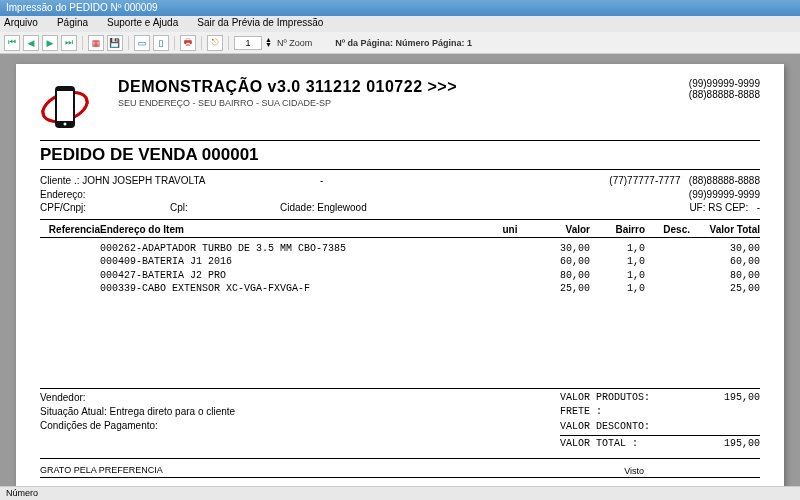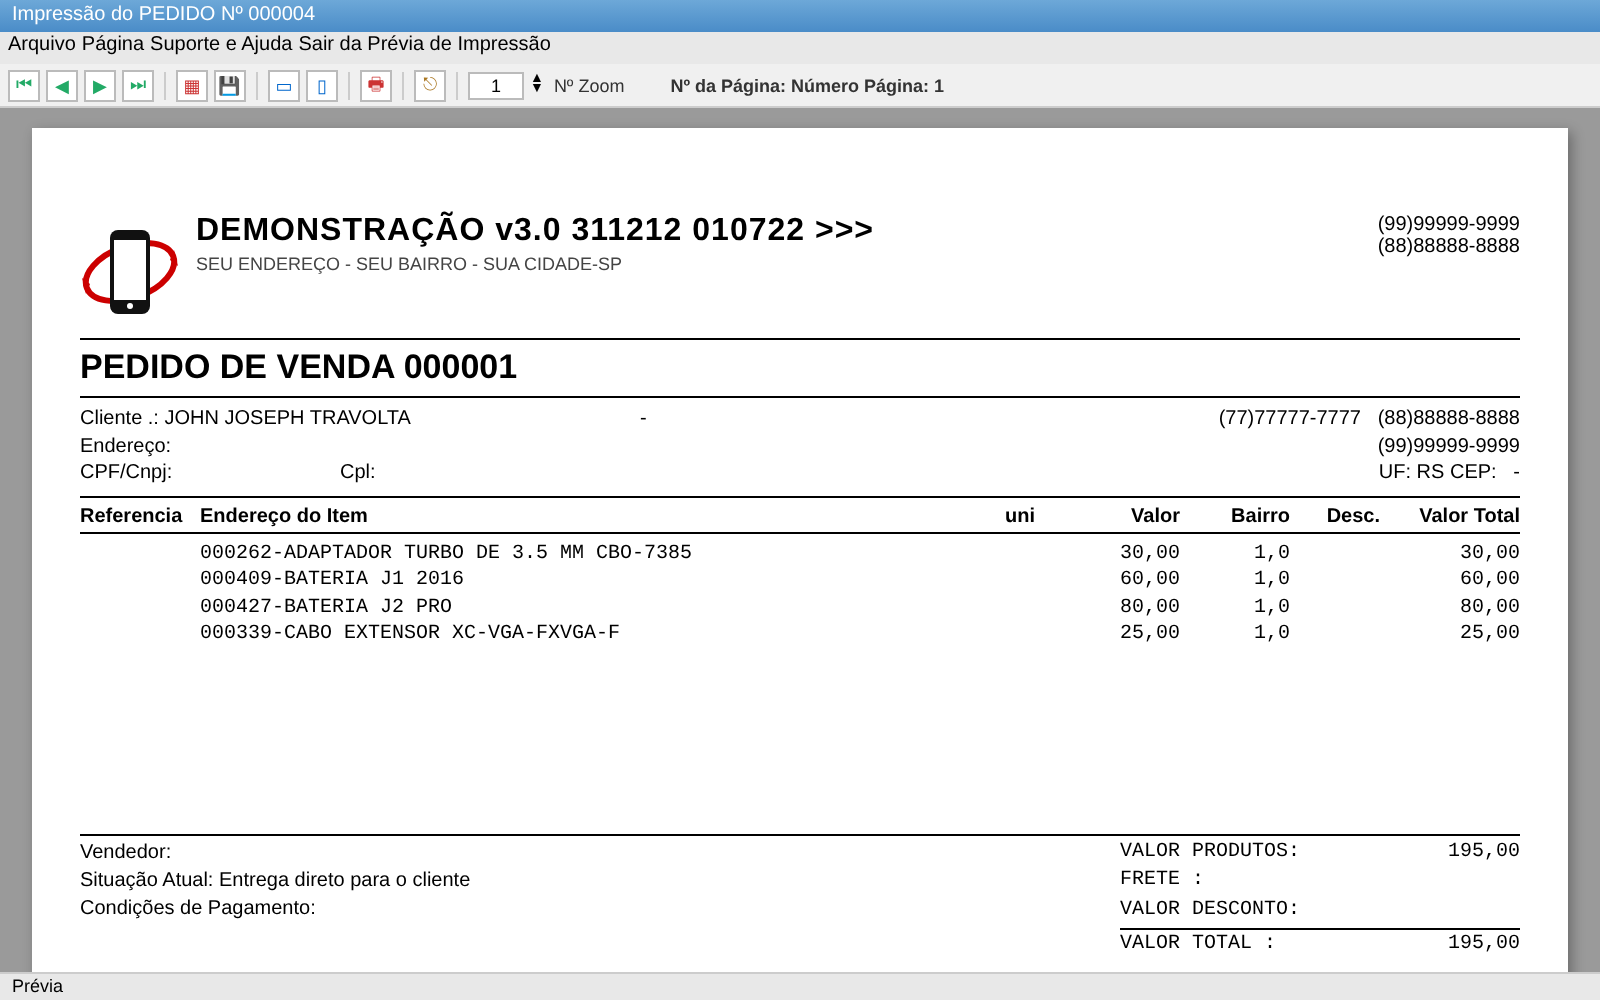--- a/index.html
+++ b/index.html
@@ -1,45 +1,45 @@
 <!DOCTYPE html>
 <html><head>
 <meta charset="utf-8">
 <style>
 * { margin: 0; padding: 0; box-sizing: border-box; }
 body { font-family: Arial, sans-serif; background: #5a7a9a; font-size: 11px; overflow: hidden; }
 .window { width: 800px; height: 500px; background: #fff; display: flex; flex-direction: column; }
 .titlebar { background: linear-gradient(#6da8d8,#4a8cc8); color: #fff; padding: 2px 6px; font-size: 10px; height: 16px; }
-.menubar { background: #e8e8e8; padding: 1px 4px; font-size: 10px; height: 16px; display: flex; gap: 3px; }
+.menubar { background: #e8e8e8; padding: 1px 4px; font-size: 10px; height: 16px; display: flex; gap: 19px; }
 .menubar span { cursor: default; }
 .toolbar { background: #f0f0f0; border-bottom: 1px solid #ccc; padding: 2px 4px; height: 22px; display: flex; align-items: center; gap: 3px; font-size: 9px; }
 .tbtn { width: 16px; height: 16px; border: 1px solid #bbb; background: #fff; display: inline-flex; align-items: center; justify-content: center; cursor: pointer; font-size: 9px; }
 .tsep { width: 1px; height: 14px; background: #ccc; margin: 0 2px; }
 .zoominput { width: 28px; height: 14px; border: 1px solid #bbb; font-size: 9px; text-align: center; }
 .zlabel { font-size: 9px; color: #333; margin-left: 2px; }
 .preview-area { flex: 1; background: #9a9a9a; padding: 10px 16px; overflow: auto; }
 .page { background: #fff; width: 100%; min-height: 430px; padding: 14px 24px 10px; box-shadow: 2px 2px 6px rgba(0,0,0,0.3); position: relative; }
-.hdr { display: flex; gap: 8px; margin-top: 29px; }
+.hdr { display: flex; gap: 28px; }
 .logo { width: 50px; height: 58px; position: relative; }
 .logo svg { width: 100%; height: 100%; }
 .hdrtxt { flex: 1; }
 .company { font-size: 16px; font-weight: bold; letter-spacing: 0.5px; }
 .addr { font-size: 9px; color: #444; margin-top: 2px; }
 .contact { text-align: right; font-size: 10px; }
 .hr { border: 0; border-top: 1px solid #000; margin: 4px 0; }
 .ordrow { display: flex; justify-content: space-between; align-items: baseline; }
 .ordtitle { font-size: 17px; font-weight: bold; }
 .ordmeta { font-size: 10px; }
 .custblock { font-size: 10px; line-height: 1.35; margin-top: 2px; }
 .custrow { display: flex; }
 .cc1 { width: 280px; }
 .cc2 { width: 120px; }
 .cc3 { flex: 1; text-align: right; }
 .itemhdr { display: flex; font-size: 10px; font-weight: bold; margin-top: 4px; }
-.ih-ref { width: 60px; }
+.ih-ref { width: 60px; text-align: right; }
 .ih-desc { flex: 1; }
 .ih-uni { width: 40px; text-align: center; }
 .ih-val { width: 60px; text-align: right; }
 .ih-qty { width: 55px; text-align: right; }
 .ih-disc { width: 45px; text-align: right; }
 .ih-tot { width: 70px; text-align: right; }
 .itemsep { border-top: 1px solid #000; margin: 2px 0 4px; }
 .itemrow { display: flex; font-family: 'Courier New', monospace; font-size: 10px; line-height: 1.35; }
 .ir-desc { flex: 1; padding-left: 60px; }
 .ir-uni { width: 40px; }
@@ -57,21 +57,21 @@
 .fval { width: 70px; text-align: right; }
 .thanks { font-size: 9px; margin-top: 6px; }
 .visto { position: absolute; right: 140px; bottom: 18px; font-size: 9px; }
 .statusbar { background: #e8e8e8; border-top: 1px solid #ccc; font-size: 9px; padding: 1px 6px; height: 14px; }
 </style>
 </head>
 <body>
 
 <div class="window">
   <div class="titlebar">
-    <span>Impressão do PEDIDO Nº 000004</span>
+    <span>Impressão do PEDIDO Nº 000009</span>
   </div>
   <div class="menubar">
     <span>Arquivo</span>
     <span>Página</span>
     <span>Suporte e Ajuda</span>
     <span>Sair da Prévia de Impressão</span>
   </div>
   <div class="toolbar">
     <span class="tbtn" style="color:#2a6;">⏮</span>
     <span class="tbtn" style="color:#2a6;">◀</span>
@@ -130,20 +130,21 @@
           <div class="cc2">-</div>
           <div class="cc3"><span>(77)77777-7777</span>&nbsp;&nbsp;&nbsp;<span>(88)88888-8888</span></div>
         </div>
         <div class="custrow">
           <div class="cc1">Endereço:</div>
           <div class="cc3">(99)99999-9999</div>
         </div>
         <div class="custrow">
           <div style="width:130px;">CPF/Cnpj:</div>
           <div style="width:110px;">Cpl:</div>
+          <div style="width:200px;"><span>Cidade:</span> <span>Englewood</span></div>
           <div style="flex:1;text-align:right;"><span>UF:</span> <span>RS</span> <span>CEP:</span>&nbsp;&nbsp;&nbsp;<span>-</span></div>
         </div>
       </div>
       <hr class="hr">
 
       <div class="itemhdr">
         <div class="ih-ref">Referencia</div>
         <div class="ih-desc">Endereço do Item</div>
         <div class="ih-uni">uni</div>
         <div class="ih-val">Valor</div>
@@ -218,15 +219,15 @@
         </div>
       </div>
       <div class="bottomsep" style="margin-top:6px;"></div>
       <div class="thanks">GRATO PELA PREFERENCIA</div>
       <div class="bottomsep" style="margin-top:2px;"></div>
       <div class="visto">Visto</div>
     </div>
   </div>
 
   <div class="statusbar">
-    <span>Prévia</span>
+    <span>Número</span>
   </div>
 </div>
 
 </body></html>

